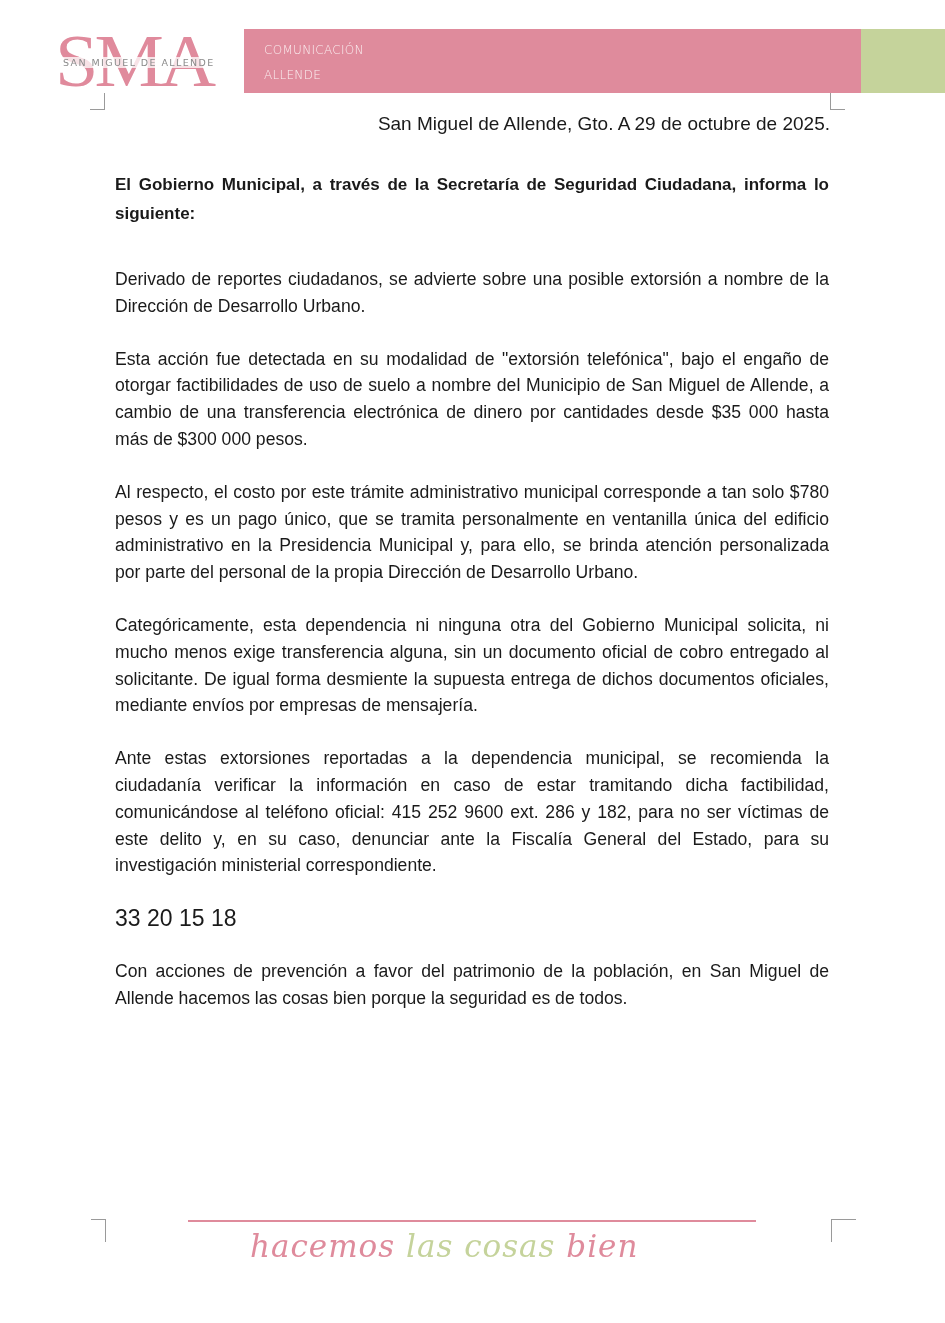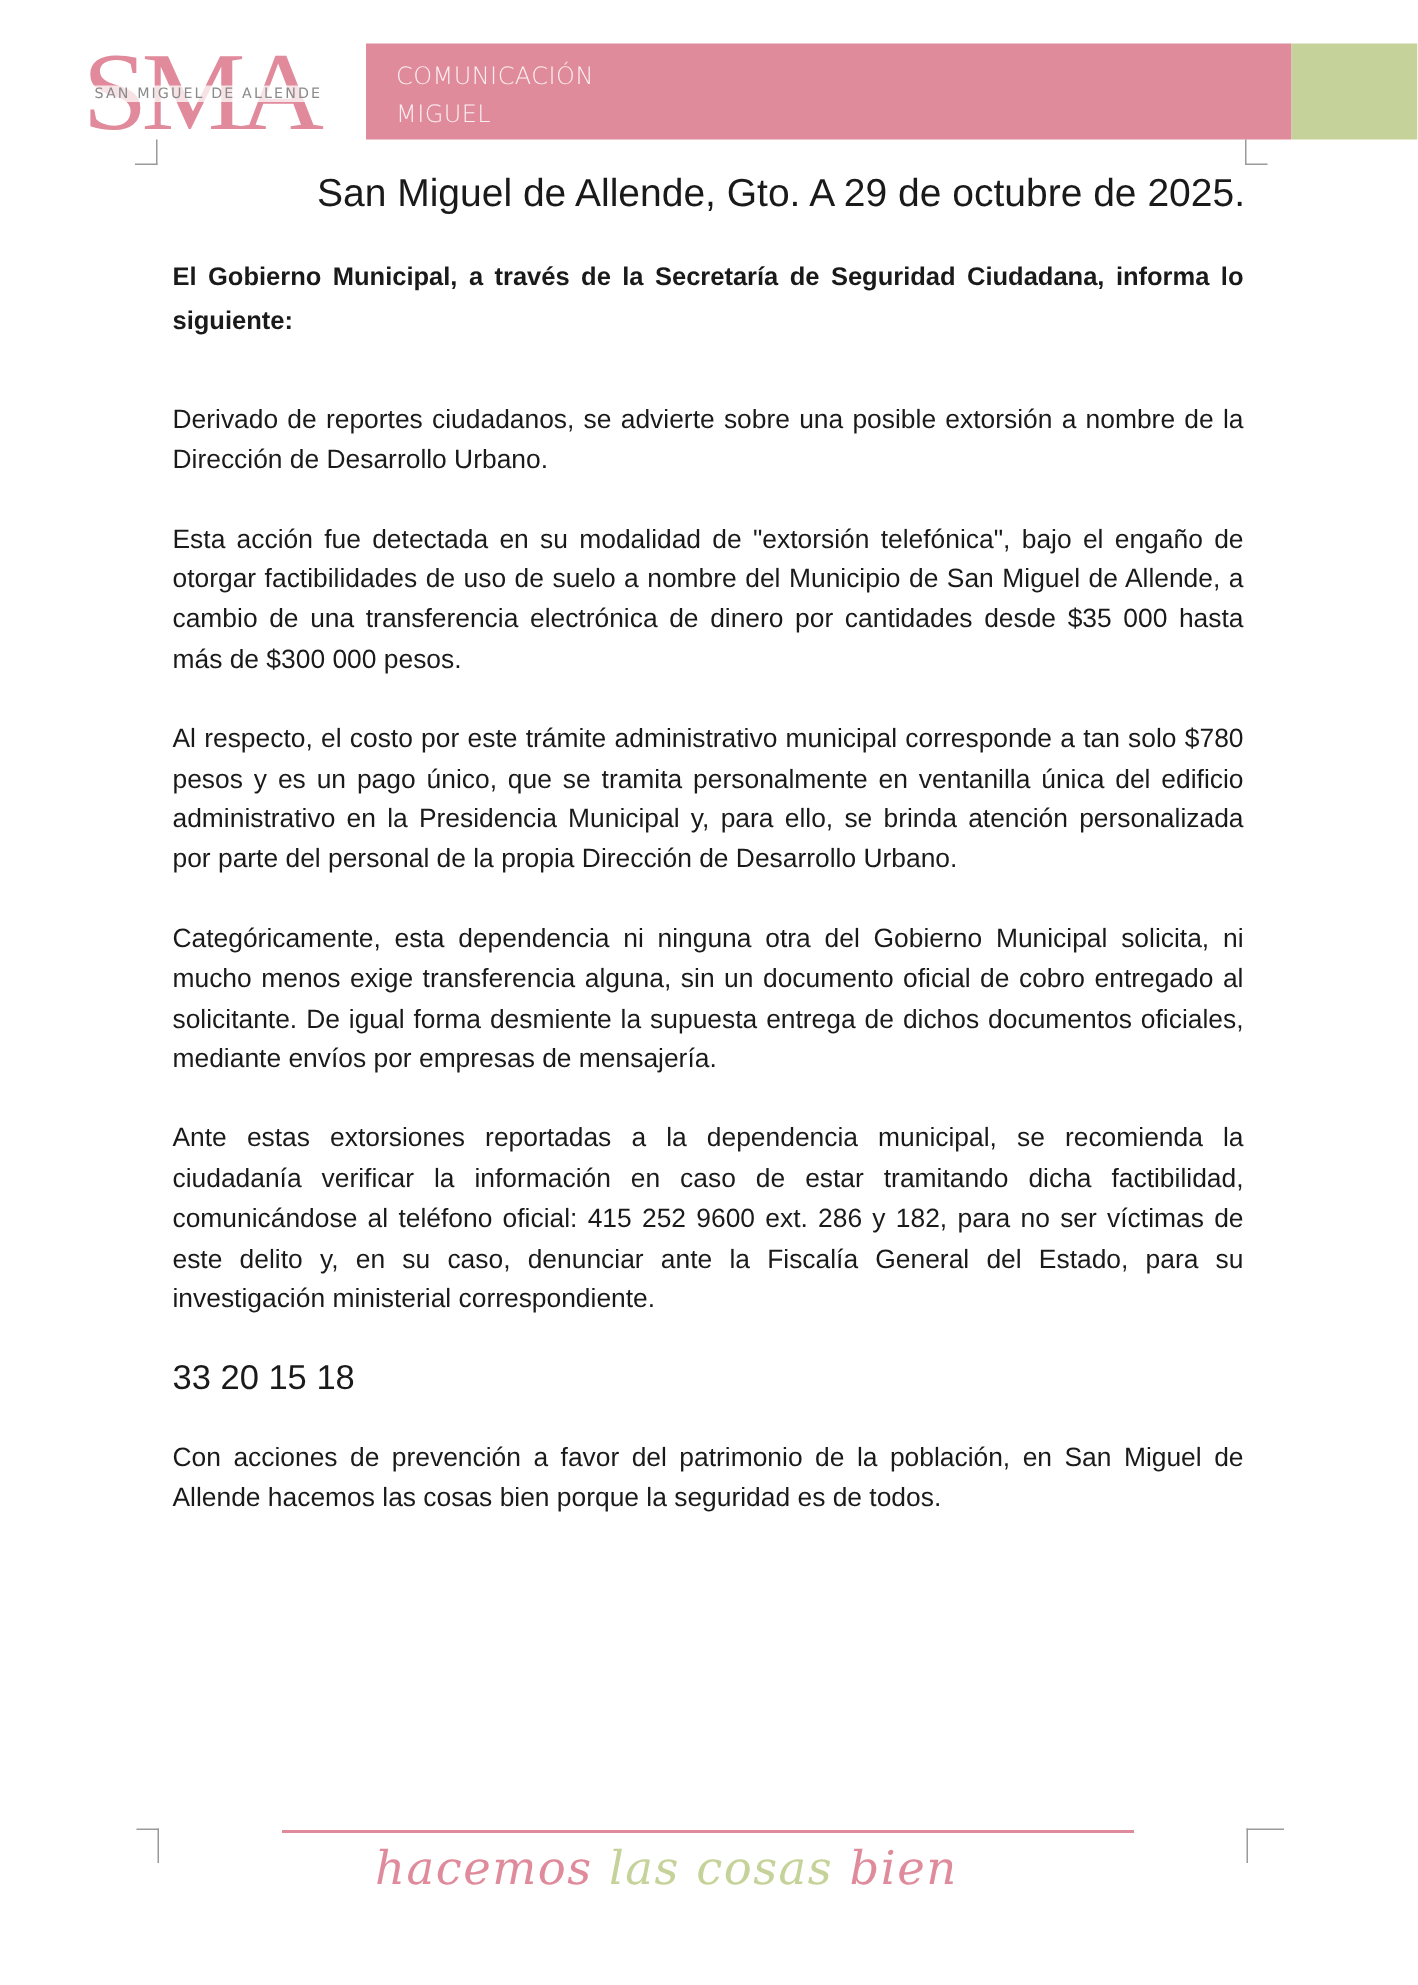--- a/index.html
+++ b/index.html
@@ -3,27 +3,27 @@
   <meta charset="utf-8">
   <style>
     html, body { margin: 0; padding: 0; background: #ffffff; }
     body { width: 945px; height: 1323px; position: relative; overflow: hidden; font-family: "Liberation Sans", sans-serif; color: #111; }
     .top-tag { position: absolute; top: 6px; left: 591px; font-size: 11px; letter-spacing: 4.2px; color: #9a9a9a; font-family: "DejaVu Sans", sans-serif; margin-top: 27px; }
     .logo { position: absolute; left: 55px; top: 28px; width: 170px; height: 68px; }
     .logo-letters { position: absolute; left: 0; top: -6px; font-family: "Liberation Serif", serif; font-size: 78px; color: #e08a9c; letter-spacing: -4px; line-height: 78px; transform: scaleY(0.95); }
     .logo-sub { position: absolute; left: 6px; top: 29px; font-size: 9.5px; letter-spacing: 1.4px; color: #8a8a8a; background: rgba(255,255,255,0.75); padding: 0 2px; white-space: nowrap; font-family: "DejaVu Sans", sans-serif; }
     .banner-pink { position: absolute; left: 244px; top: 29px; width: 617px; height: 64px; background: #df8b9c; }
     .banner-green { position: absolute; left: 861px; top: 29px; width: 84px; height: 64px; background: #c5d39b; }
-    .banner-text { position: absolute; left: 20px; top: 9px; color: #fbeef0; font-size: 16px; line-height: 25px; letter-spacing: 0.3px; font-family: "DejaVu Sans", sans-serif; font-weight: 300; }
+    .banner-text { position: absolute; left: 20px; top: 9px; color: #fbeef0; font-size: 12px; line-height: 25px; letter-spacing: 0.3px; font-family: "DejaVu Sans", sans-serif; font-weight: 300; }
     .corner { position: absolute; border-color: #9a9a9a; border-style: solid; border-width: 0; }
     .c-tl { left: 90px; top: 93px; width: 14px; height: 16px; border-right-width: 1px; border-bottom-width: 1px; }
     .c-tr { left: 830px; top: 93px; width: 14px; height: 16px; border-left-width: 1px; border-bottom-width: 1px; }
     .c-bl { left: 91px; top: 1219px; width: 14px; height: 22px; border-right-width: 1px; border-top-width: 1px; }
     .c-br { left: 831px; top: 1219px; width: 24px; height: 22px; border-left-width: 1px; border-top-width: 1px; }
-    .date { position: absolute; right: 115px; top: 113px; font-size: 26px; color: #1a1a1a; }
+    .date { position: absolute; right: 115px; top: 113px; font-size: 19px; color: #1a1a1a; }
     .content { position: absolute; left: 115px; width: 714px; top: 170px; }
     .heading { font-size: 17px; font-weight: bold; line-height: 29px; text-align: justify; margin: 0 0 38px 0; color: #1a1a1a; }
     .para { font-size: 17.6px; line-height: 26.8px; text-align: justify; margin: 0 0 26px 0; color: #1a1a1a; font-family: "Liberation Sans Narrow", "Liberation Sans", sans-serif; }
     .phones { font-size: 23px; line-height: 26.8px; margin: 0 0 26px 0; }
     .phone { display: block; }
     .footer-line { position: absolute; left: 188px; top: 1220px; width: 568px; height: 2px; background: #df8b9c; }
     .slogan { position: absolute; left: 250px; top: 1228px; font-family: "DejaVu Serif", serif; font-style: italic; font-size: 31px; letter-spacing: 1px; white-space: nowrap; }
     .slogan .pink { color: #df8b9c; }
     .slogan .green { color: #c5d39b; }
   </style>
@@ -33,21 +33,21 @@
 <div class="top-tag">GOBIERNO MUNICIPAL 2024-2027</div>
 
 <div class="logo">
   <div class="logo-letters">SMA</div>
   <div class="logo-sub">SAN MIGUEL DE ALLENDE</div>
 </div>
 
 <div class="banner-pink">
   <div class="banner-text">
     <div>COMUNICACIÓN</div>
-    <div>MIGUEL</div>
+    <div>ALLENDE</div>
   </div>
 </div>
 <div class="banner-green"></div>
 
 <div class="corner c-tl"></div>
 <div class="corner c-tr"></div>
 
 <div class="date">San Miguel de Allende, Gto. A 29 de octubre de 2025.</div>
 
 <div class="content">

